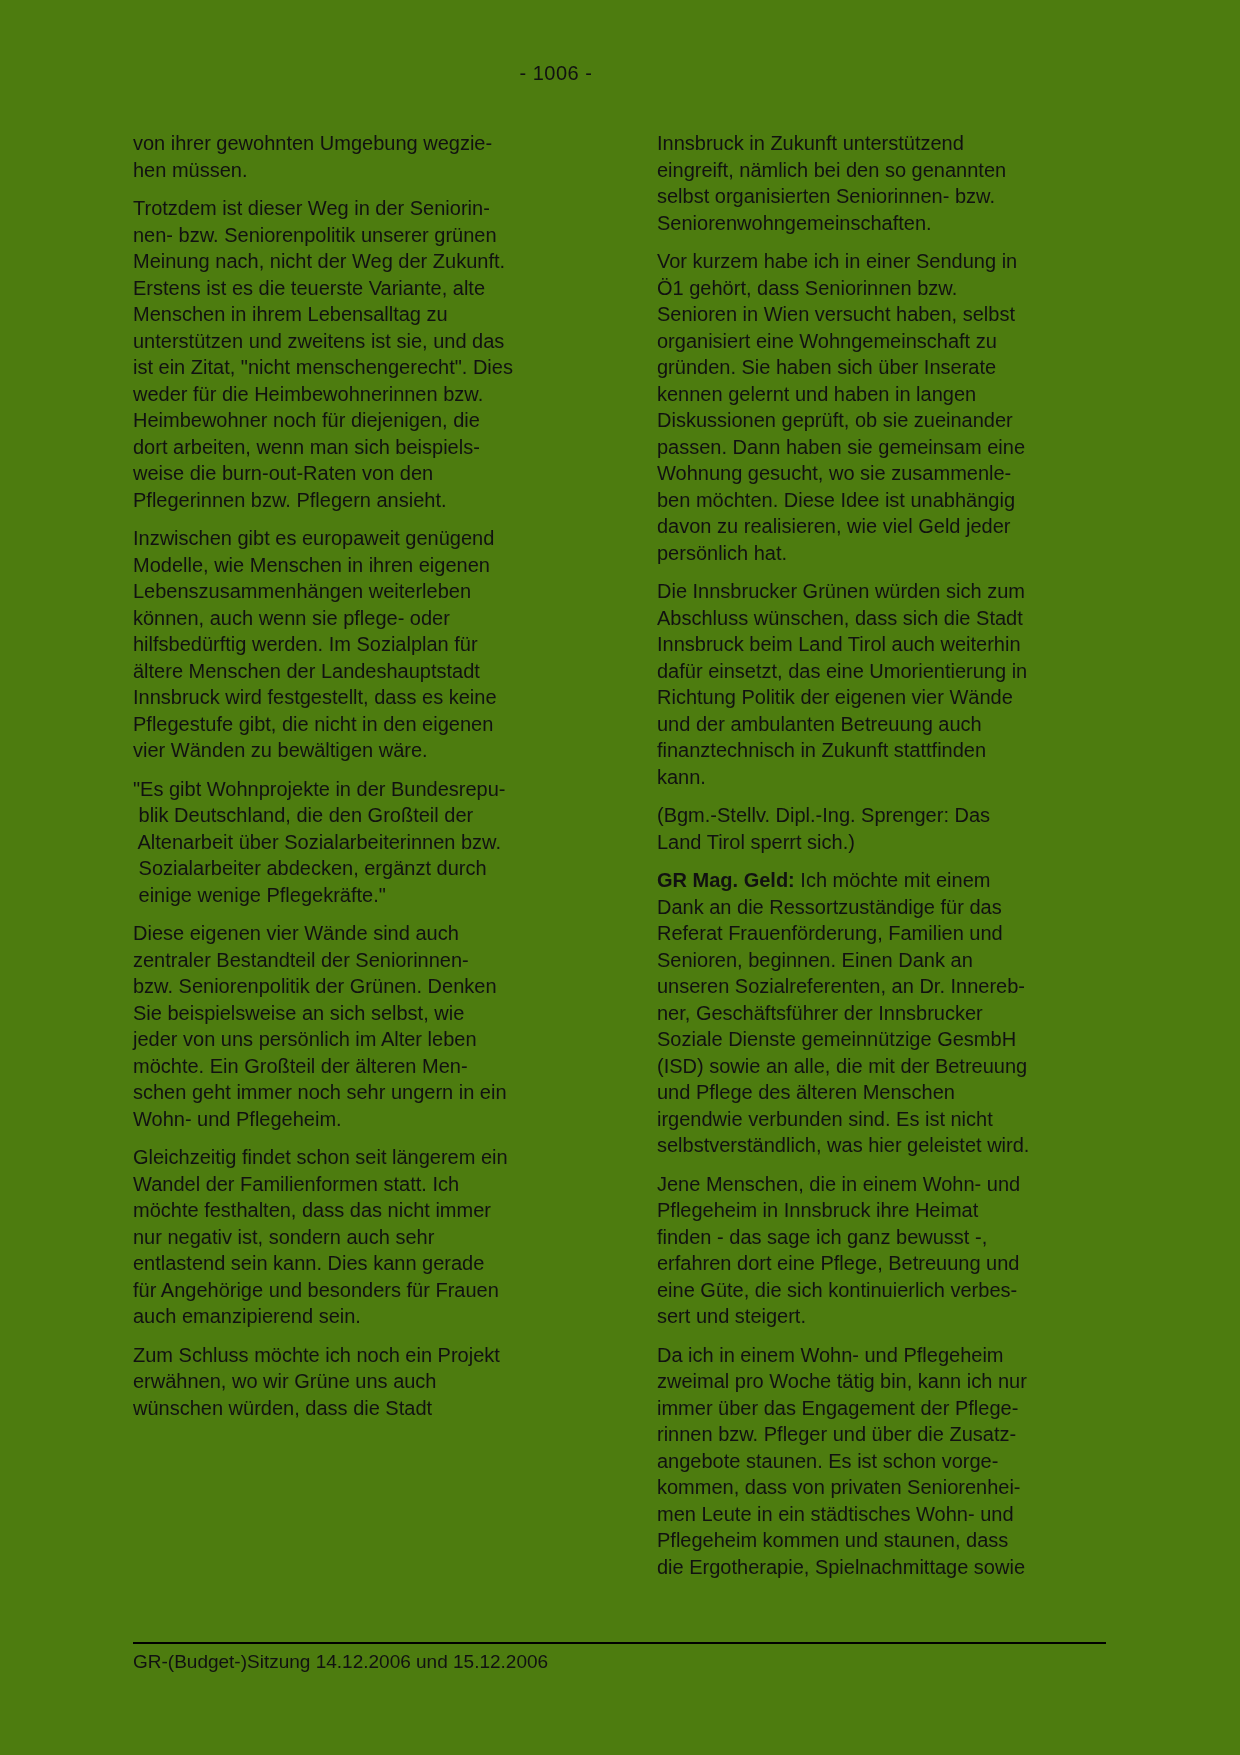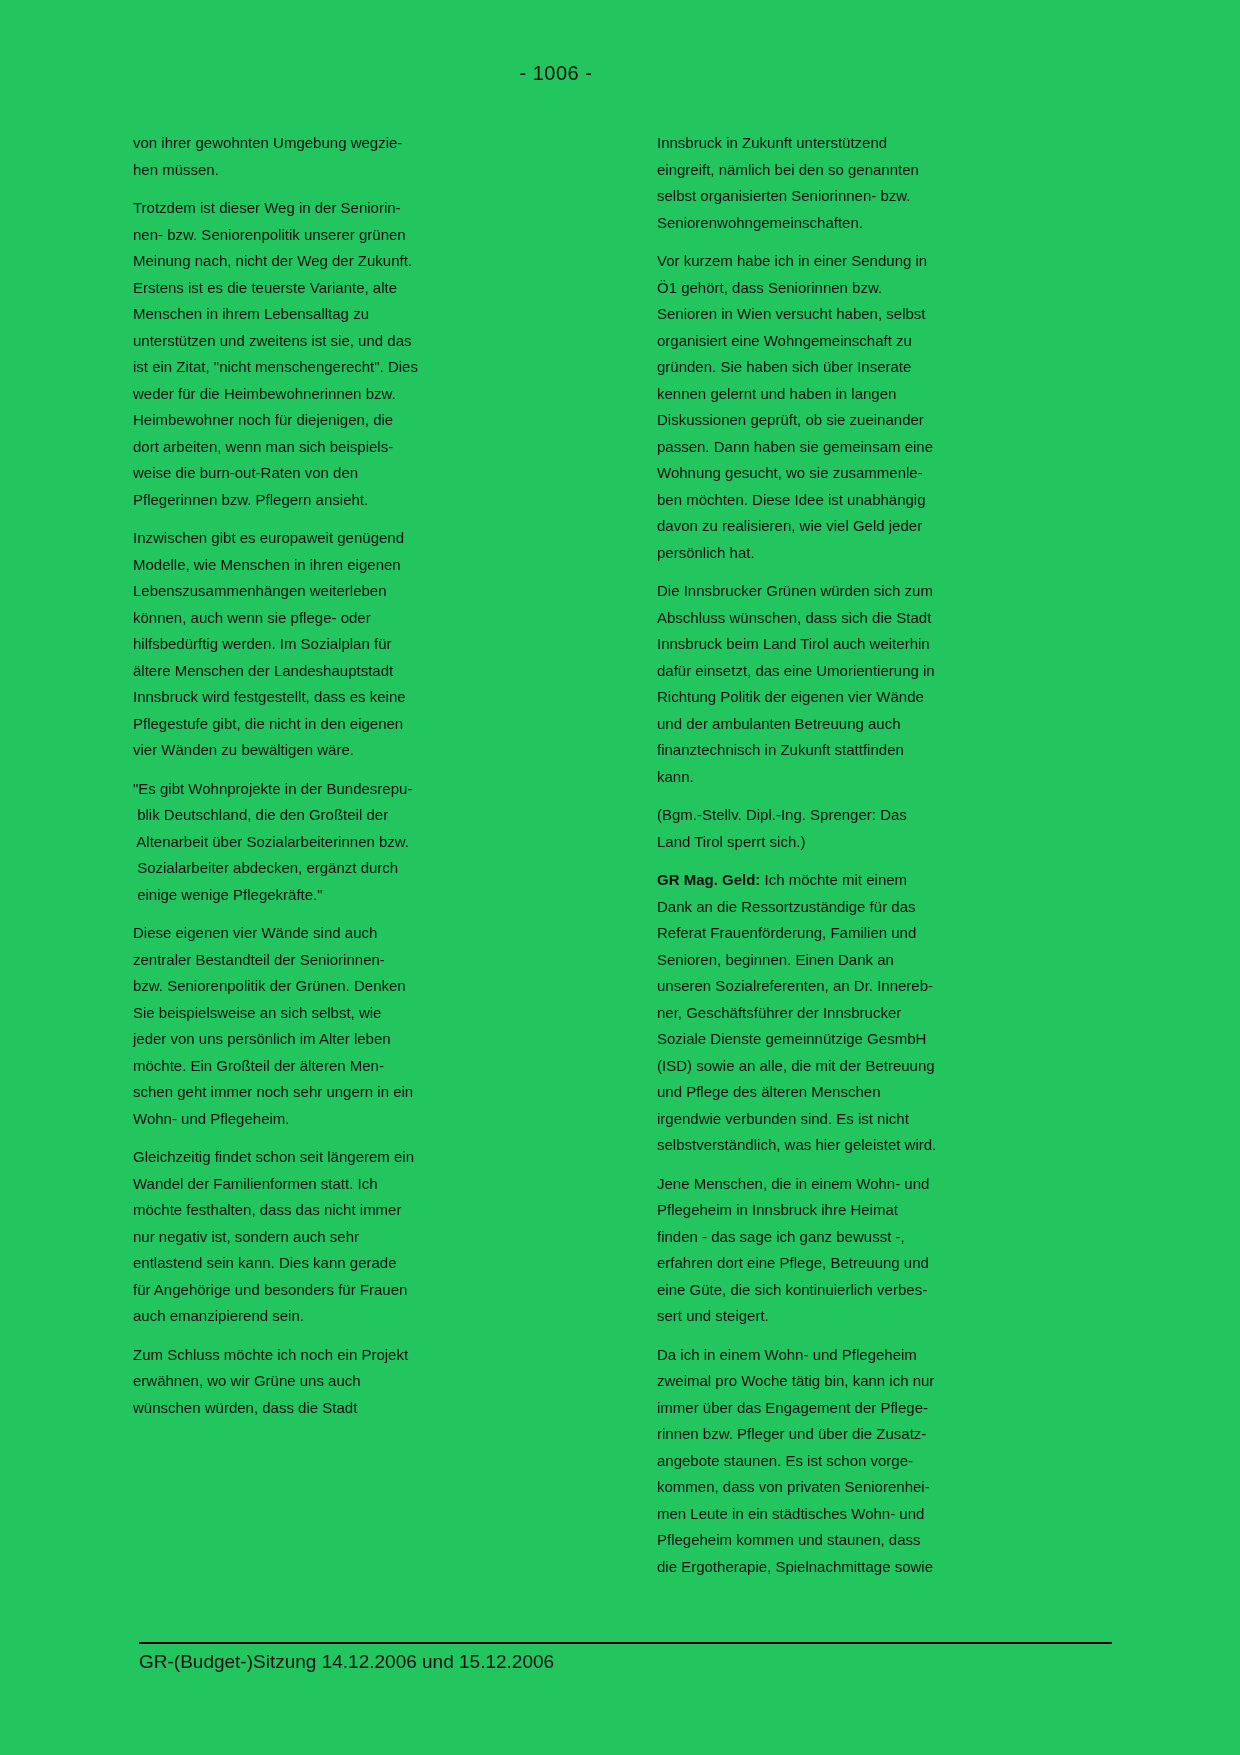--- a/index.html
+++ b/index.html
@@ -10,54 +10,54 @@
   body {
     width: 1240px;
     height: 1755px;
     position: relative;
     font-family: "Liberation Sans", "DejaVu Sans", sans-serif;
     color: #111111;
   }
   .page {
     position: absolute;
     inset: 0;
-    background: #22c55e;
+    background: #4d7c0f;
     text-decoration: underline;
   }
   .page-number {
     position: absolute;
     top: 62px;
     left: 0;
     width: 1112px;
     text-align: center;
     font-size: 20px;
     letter-spacing: 0.5px;
   }
   .columns {
     position: absolute;
     top: 130px;
     left: 133px;
     display: flex;
     gap: 84px;
   }
   .col {
     width: 440px;
-    font-size: 15px;
+    font-size: 20px;
     line-height: 26.5px;
   }
   .col p {
     margin: 0 0 12px 0;
     white-space: pre;     
   }
   .col p strong {
     font-weight: bold;
   }
   .footer {
     position: absolute;
-    left: 139px;
+    left: 133px;
     top: 1642px;
     width: 973px;
   }
   .footer-rule {
     border-top: 2px solid #000000;
     height: 0;
   }
   .footer-text {
     padding-top: 7px;
     font-size: 19px;

